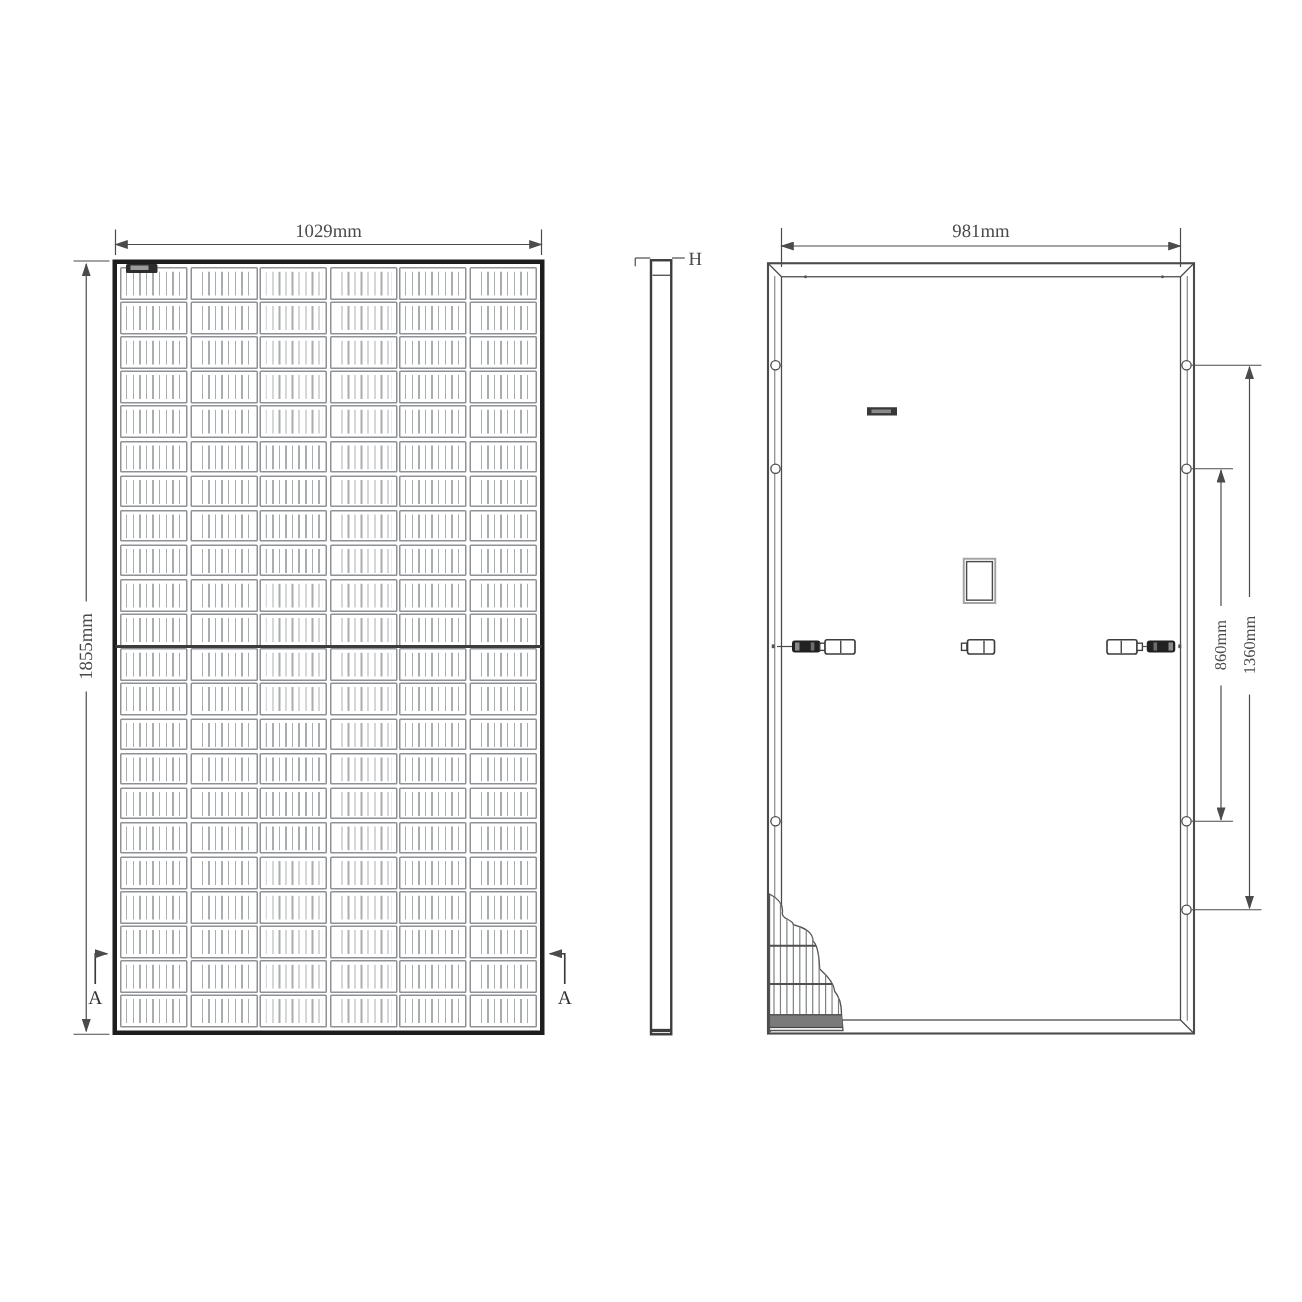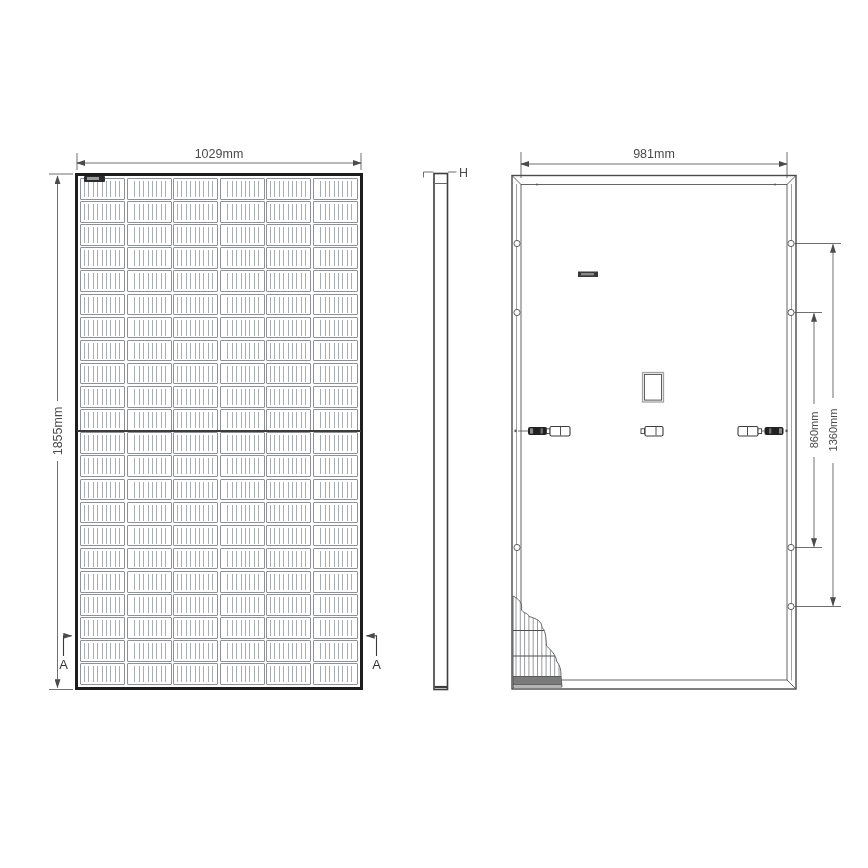--- a/index.html
+++ b/index.html
@@ -1,17 +1,17 @@
 <!DOCTYPE html>
 <html><head>
 <meta charset="utf-8">
 <style>
   html,body{margin:0;padding:0;background:#ffffff;width:868px;height:868px;overflow:hidden;
     font-family:"Liberation Sans", sans-serif;}
-  #canvas{position:relative;width:868px;height:868px;background:#fff;}
+  #canvas{position:relative;width:868px;height:868px;background:#fff;font-family:Liberation Serif, serif;}
 
   
   .front-frame{position:absolute;left:75px;top:173px;width:288px;height:517px;
     border:3px solid #1d1d1d;box-sizing:border-box;background:#fff;}
   .front-cells{position:absolute;left:80px;top:178px;width:278px;height:507px;
     display:grid;gap:1.6px;}
   .cell{border:0.8px solid #8e9296;box-sizing:border-box;
     background-image:repeating-linear-gradient(90deg,#a8adb0 0 1px,transparent 1px 4.4px);
     background-origin:content-box;background-clip:content-box;
     padding:1.5px 2.5px;border-radius:1px;}

